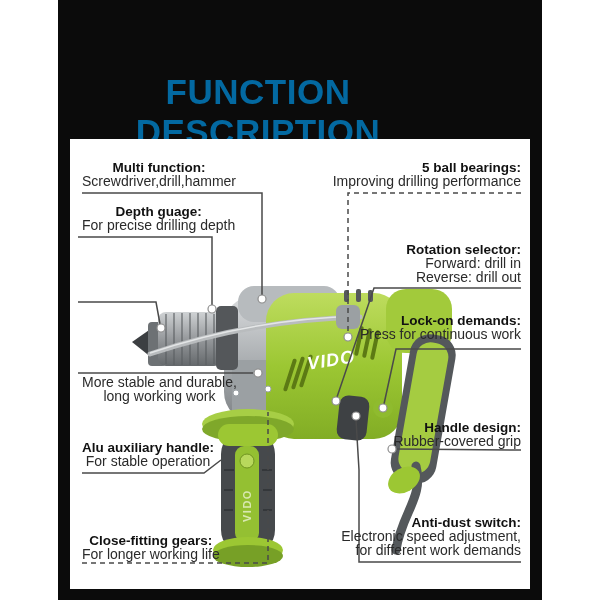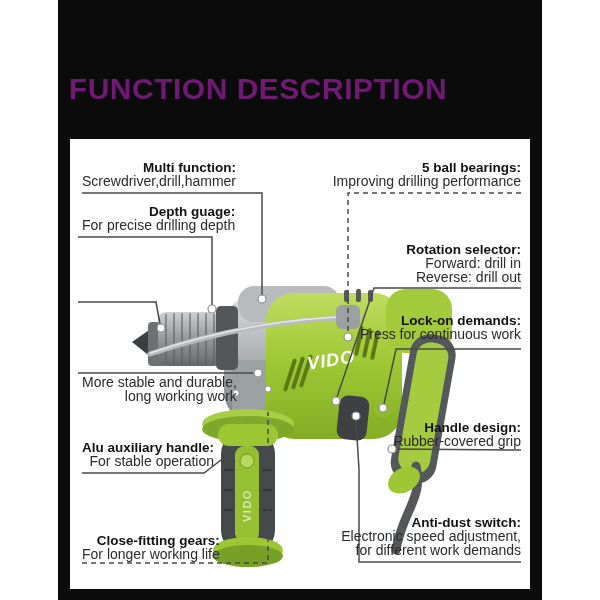--- a/index.html
+++ b/index.html
@@ -3,28 +3,28 @@
 <meta charset="utf-8">
 <style>
   html,body{margin:0;padding:0;background:#ffffff;}
   #stage{
     position:relative;width:600px;height:600px;overflow:hidden;
     background:#ffffff;font-family:"Liberation Sans", sans-serif;
   }
   #black-panel{position:absolute;left:58px;top:0;width:484px;height:600px;background:#0b0b0b;}
   #page-title{
     position:absolute;left:58px;top:72px;width:400px;text-align:center;
-    color:#701a75;font-size:30px;font-weight:bold;letter-spacing:0.5px;
+    color:#0369a1;font-size:35px;font-weight:bold;letter-spacing:0.5px;
   }
   #card{position:absolute;left:70px;top:139px;width:460px;height:450px;background:#ffffff;}
   #overlay{position:absolute;left:0;top:0;width:600px;height:600px;}
   .callout{position:absolute;color:#222;}
   .callout .h{font-size:13.5px;font-weight:bold;line-height:15px;color:#111;}
   .callout .l{font-size:14px;line-height:13.8px;color:#2a2a2a;}
-  .callout.left{left:82px;text-align:right;}
+  .callout.left{left:82px;text-align:center;}
   .callout.right{right:79px;text-align:right;}
 </style>
 </head>
 <body>
 
 <div id="stage">
 
   <div id="black-panel"></div>
   <div id="page-title">FUNCTION DESCRIPTION</div>
   <div id="card"></div>

